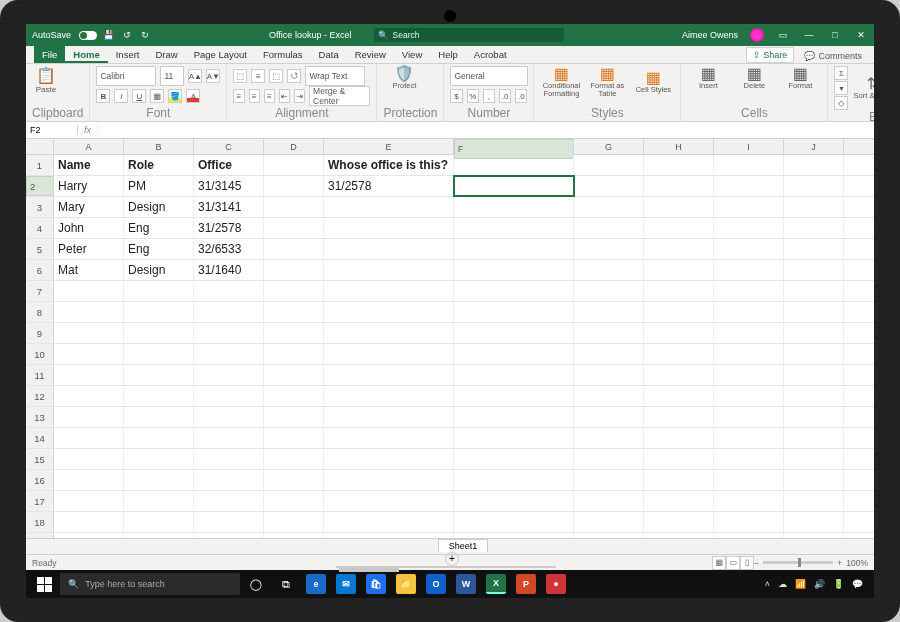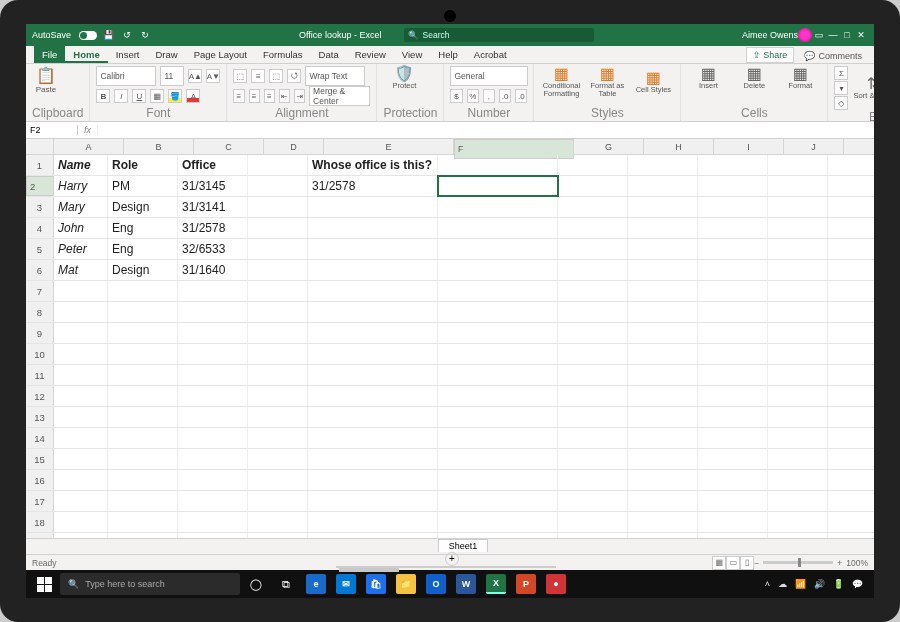--- a/index.html
+++ b/index.html
@@ -10,21 +10,21 @@
 
   
   .titlebar { height: 22px; background: #217346; color: #fff; display: flex; align-items: center; font-size: 9px; }
   .titlebar .left { display: flex; align-items: center; gap: 6px; padding-left: 6px; }
   .autosave { display:flex; align-items:center; gap:8px; }
   .pill { width:18px; height:9px; border-radius:5px; background:#fff; position:relative; }
   .pill::after { content:""; position:absolute; width:7px; height:7px; background:#217346; border-radius:50%; top:1px; left:1px;}
   .qat-icon { width:12px; height:12px; display:flex; align-items:center; justify-content:center; color:#fff; }
   .titlebar .center { flex:1; text-align:center; }
   .search { background:#165a36; width:190px; height:14px; margin-left:20px; display:inline-flex; align-items:center; padding:0 4px; border-radius:2px; color:#cfe; font-size:8.5px; gap:4px;}
-  .titlebar .right { display:flex; align-items:center; gap:0; padding-right:6px; }
+  .titlebar .right { display:flex; align-items:center; gap:12px; padding-right:6px; }
   .avatar { width:14px; height:14px; border-radius:50%; background: radial-gradient(circle,#f3c 0,#f3c 40%,#c06 100%); }
   .winbtn { width:14px; text-align:center; }
 
   
   .tabs { height:18px; background:#f3f2f1; display:flex; align-items:flex-end; font-size:9.5px; color:#333; padding-left:8px; border-bottom:1px solid #d0d0d0;}
   .tab { padding:3px 8px; cursor:pointer; }
   .tab.file { background:#217346; color:#fff; }
   .tab.active { border-bottom:2px solid #217346; color:#217346; font-weight:600; padding-bottom:1px;}
   .tabs .spacer { flex:1; }
   .share { color:#217346; font-size:9px; padding:2px 6px; border:1px solid #d0d0d0; background:#fff; margin-right:4px; display:flex; gap:3px; align-items:center;}
@@ -54,21 +54,21 @@
   .colhdr { display:flex; height:16px; background:#f0f0f0; border-bottom:1px solid #d4d4d4; font-size:9px; color:#555;}
   .corner{width:28px; border-right:1px solid #d4d4d4; background:#f0f0f0;}
   .ch { border-right:1px solid #d4d4d4; text-align:center; line-height:16px;}
   .ch.A{width:70px;} .ch.B{width:70px;} .ch.C{width:70px;} .ch.D{width:60px;} .ch.E{width:130px;} .ch.F{width:120px;} .ch.G{width:70px;} .ch.H{width:70px;} .ch.I{width:70px;} .ch.J{width:60px;}
   .ch.sel{ background:#d8e6d8; }
   .rows{position:relative;}
   .row{display:flex; height:21px; border-bottom:1px solid #e5e5e5; font-size:12px; color:#222;}
   .rh{width:28px; background:#f0f0f0; border-right:1px solid #d4d4d4; font-size:9.5px; color:#555; text-align:center; line-height:21px;}
   .rh.sel{background:#d8e6d8;}
   .cell{border-right:1px solid #eee; padding:1px 4px; line-height:19px; white-space:nowrap;}
-  .cell.A{width:54px;font-style:italic;} .cell.B{width:70px;} .cell.C{width:70px;} .cell.D{width:60px;} .cell.E{width:130px;} .cell.F{width:120px;} .cell.G{width:70px;} .cell.H{width:70px;} .cell.I{width:70px;} .cell.J{width:60px;}
+  .cell.A{width:70px;} .cell.B{width:70px;} .cell.C{width:70px;} .cell.D{width:60px;} .cell.E{width:130px;} .cell.F{width:120px;} .cell.G{width:70px;} .cell.H{width:70px;} .cell.I{width:70px;} .cell.J{width:60px;}
   .bold { font-weight:700; }
   .active-cell{ outline:2px solid #217346; outline-offset:-1px; background:#fff;}
   .row .cell.E, .row .cell.F .etc{} 
 
   
   .sheetbar { height:16px; background:#f3f2f1; border-top:1px solid #d0d0d0; display:flex; align-items:center; font-size:9px;flex-direction:column;}
   .sheet-tab{ background:#fff; border:1px solid #ccc; border-bottom:none; padding:1px 10px; margin-left:26px;}
   .addsheet{ width:14px; height:14px; border:1px solid #ccc; border-radius:50%; margin-left:4px; text-align:center; line-height:12px; font-size:10px;}
   .sheetbar .sp{flex:1;}
   .hscroll{width:220px; height:8px; background:#e8e8e8; border:1px solid #ccc; margin-right:8px; position:relative;}

